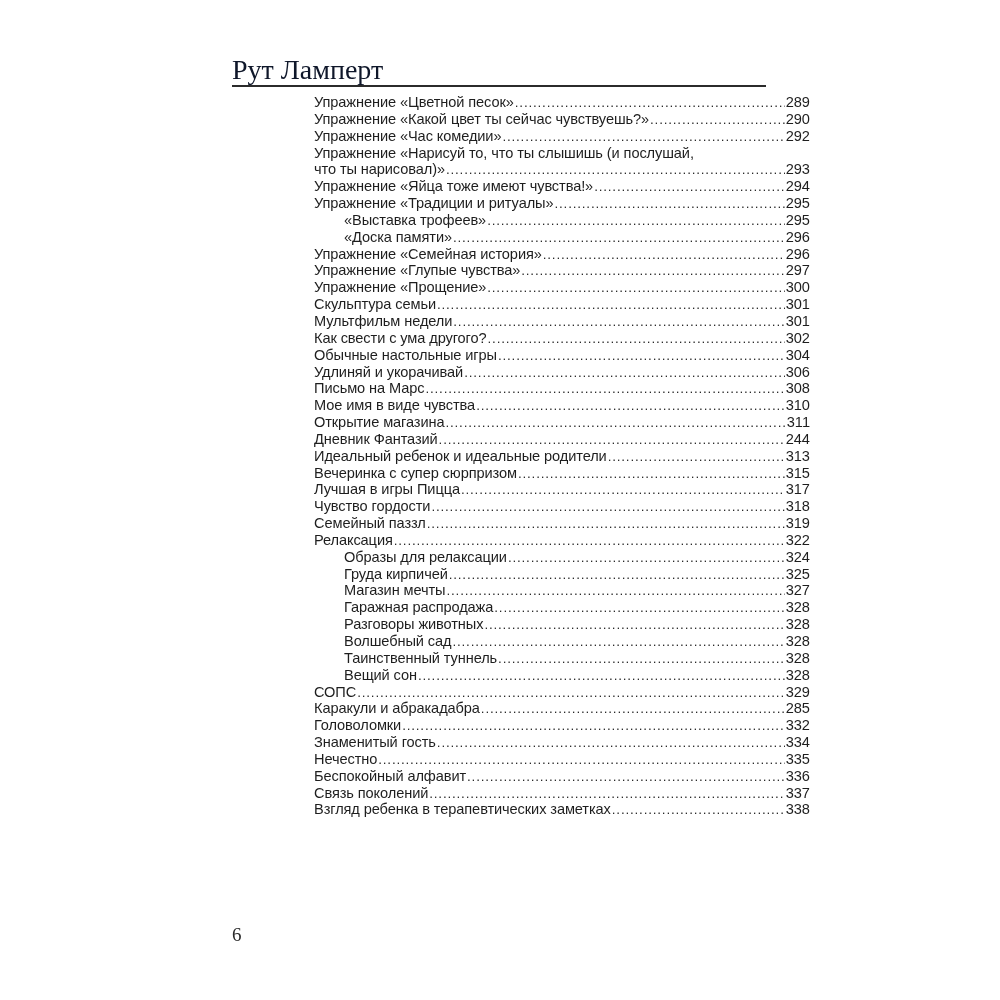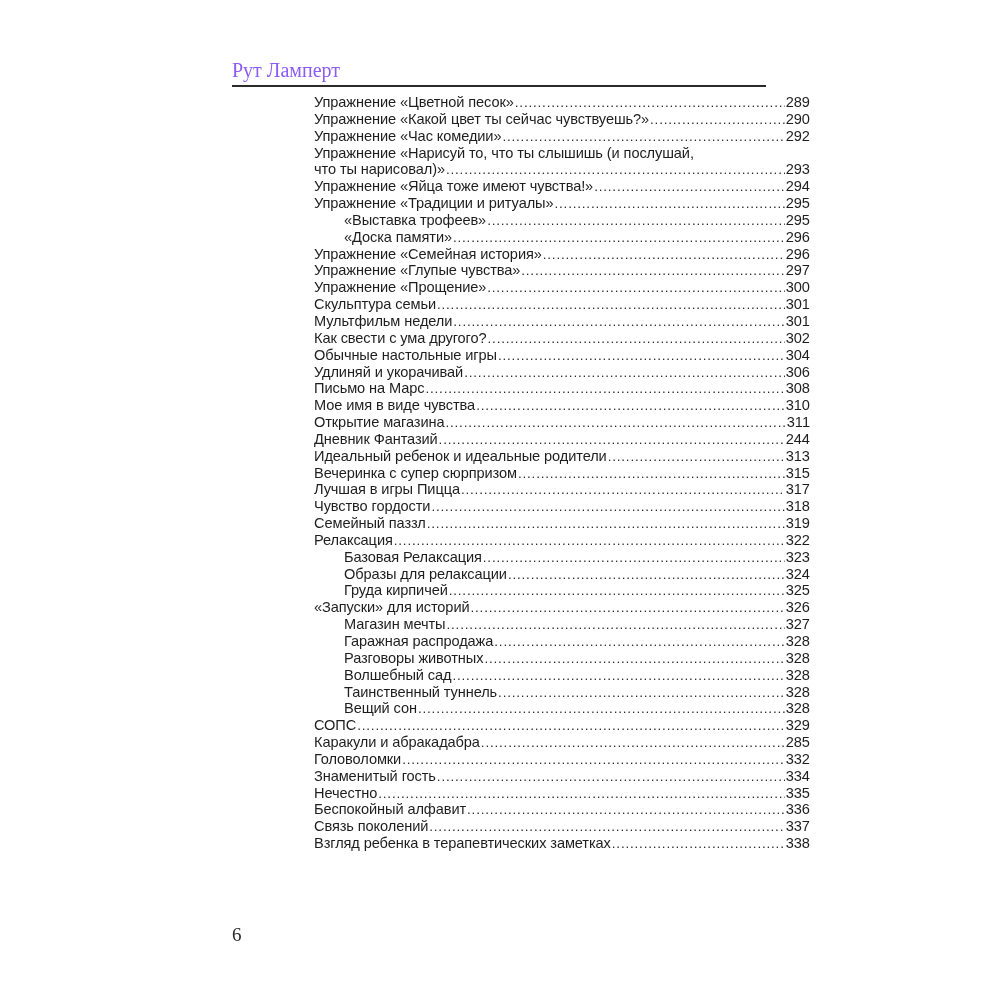--- a/index.html
+++ b/index.html
@@ -19,23 +19,23 @@
     overflow: hidden;
   }
   .running-header {
     position: absolute;
     left: 232px;
     top: 59px;
     width: 534px;
   }
   .header-text {
     font-family: "Liberation Serif", serif;
-    font-size: 20px;
+    font-size: 28px;
     line-height: 22px;
-    color: #8b5cf6;
+    color: #0f172a;
   }
   .header-rule {
     margin-top: 4px;
     height: 2px;
     background: #2b2b2b;
   }
   .toc {
     position: absolute;
     left: 270px;
     top: 94px;
@@ -219,39 +219,29 @@
         <span class="toc-title">Семейный паззл</span>
         <span class="leader"></span>
         <span class="toc-page">319</span>
       </div>
       <div class="toc-row">
         <span class="toc-title">Релаксация</span>
         <span class="leader"></span>
         <span class="toc-page">322</span>
       </div>
       <div class="toc-row indent-1">
-        <span class="toc-title">Базовая Релаксация</span>
-        <span class="leader"></span>
-        <span class="toc-page">323</span>
-      </div>
-      <div class="toc-row indent-1">
         <span class="toc-title">Образы для релаксации</span>
         <span class="leader"></span>
         <span class="toc-page">324</span>
       </div>
       <div class="toc-row indent-1">
         <span class="toc-title">Груда кирпичей</span>
         <span class="leader"></span>
         <span class="toc-page">325</span>
       </div>
-      <div class="toc-row">
-        <span class="toc-title">«Запуски» для историй</span>
-        <span class="leader"></span>
-        <span class="toc-page">326</span>
-      </div>
       <div class="toc-row indent-1">
         <span class="toc-title">Магазин мечты</span>
         <span class="leader"></span>
         <span class="toc-page">327</span>
       </div>
       <div class="toc-row indent-1">
         <span class="toc-title">Гаражная распродажа</span>
         <span class="leader"></span>
         <span class="toc-page">328</span>
       </div>

